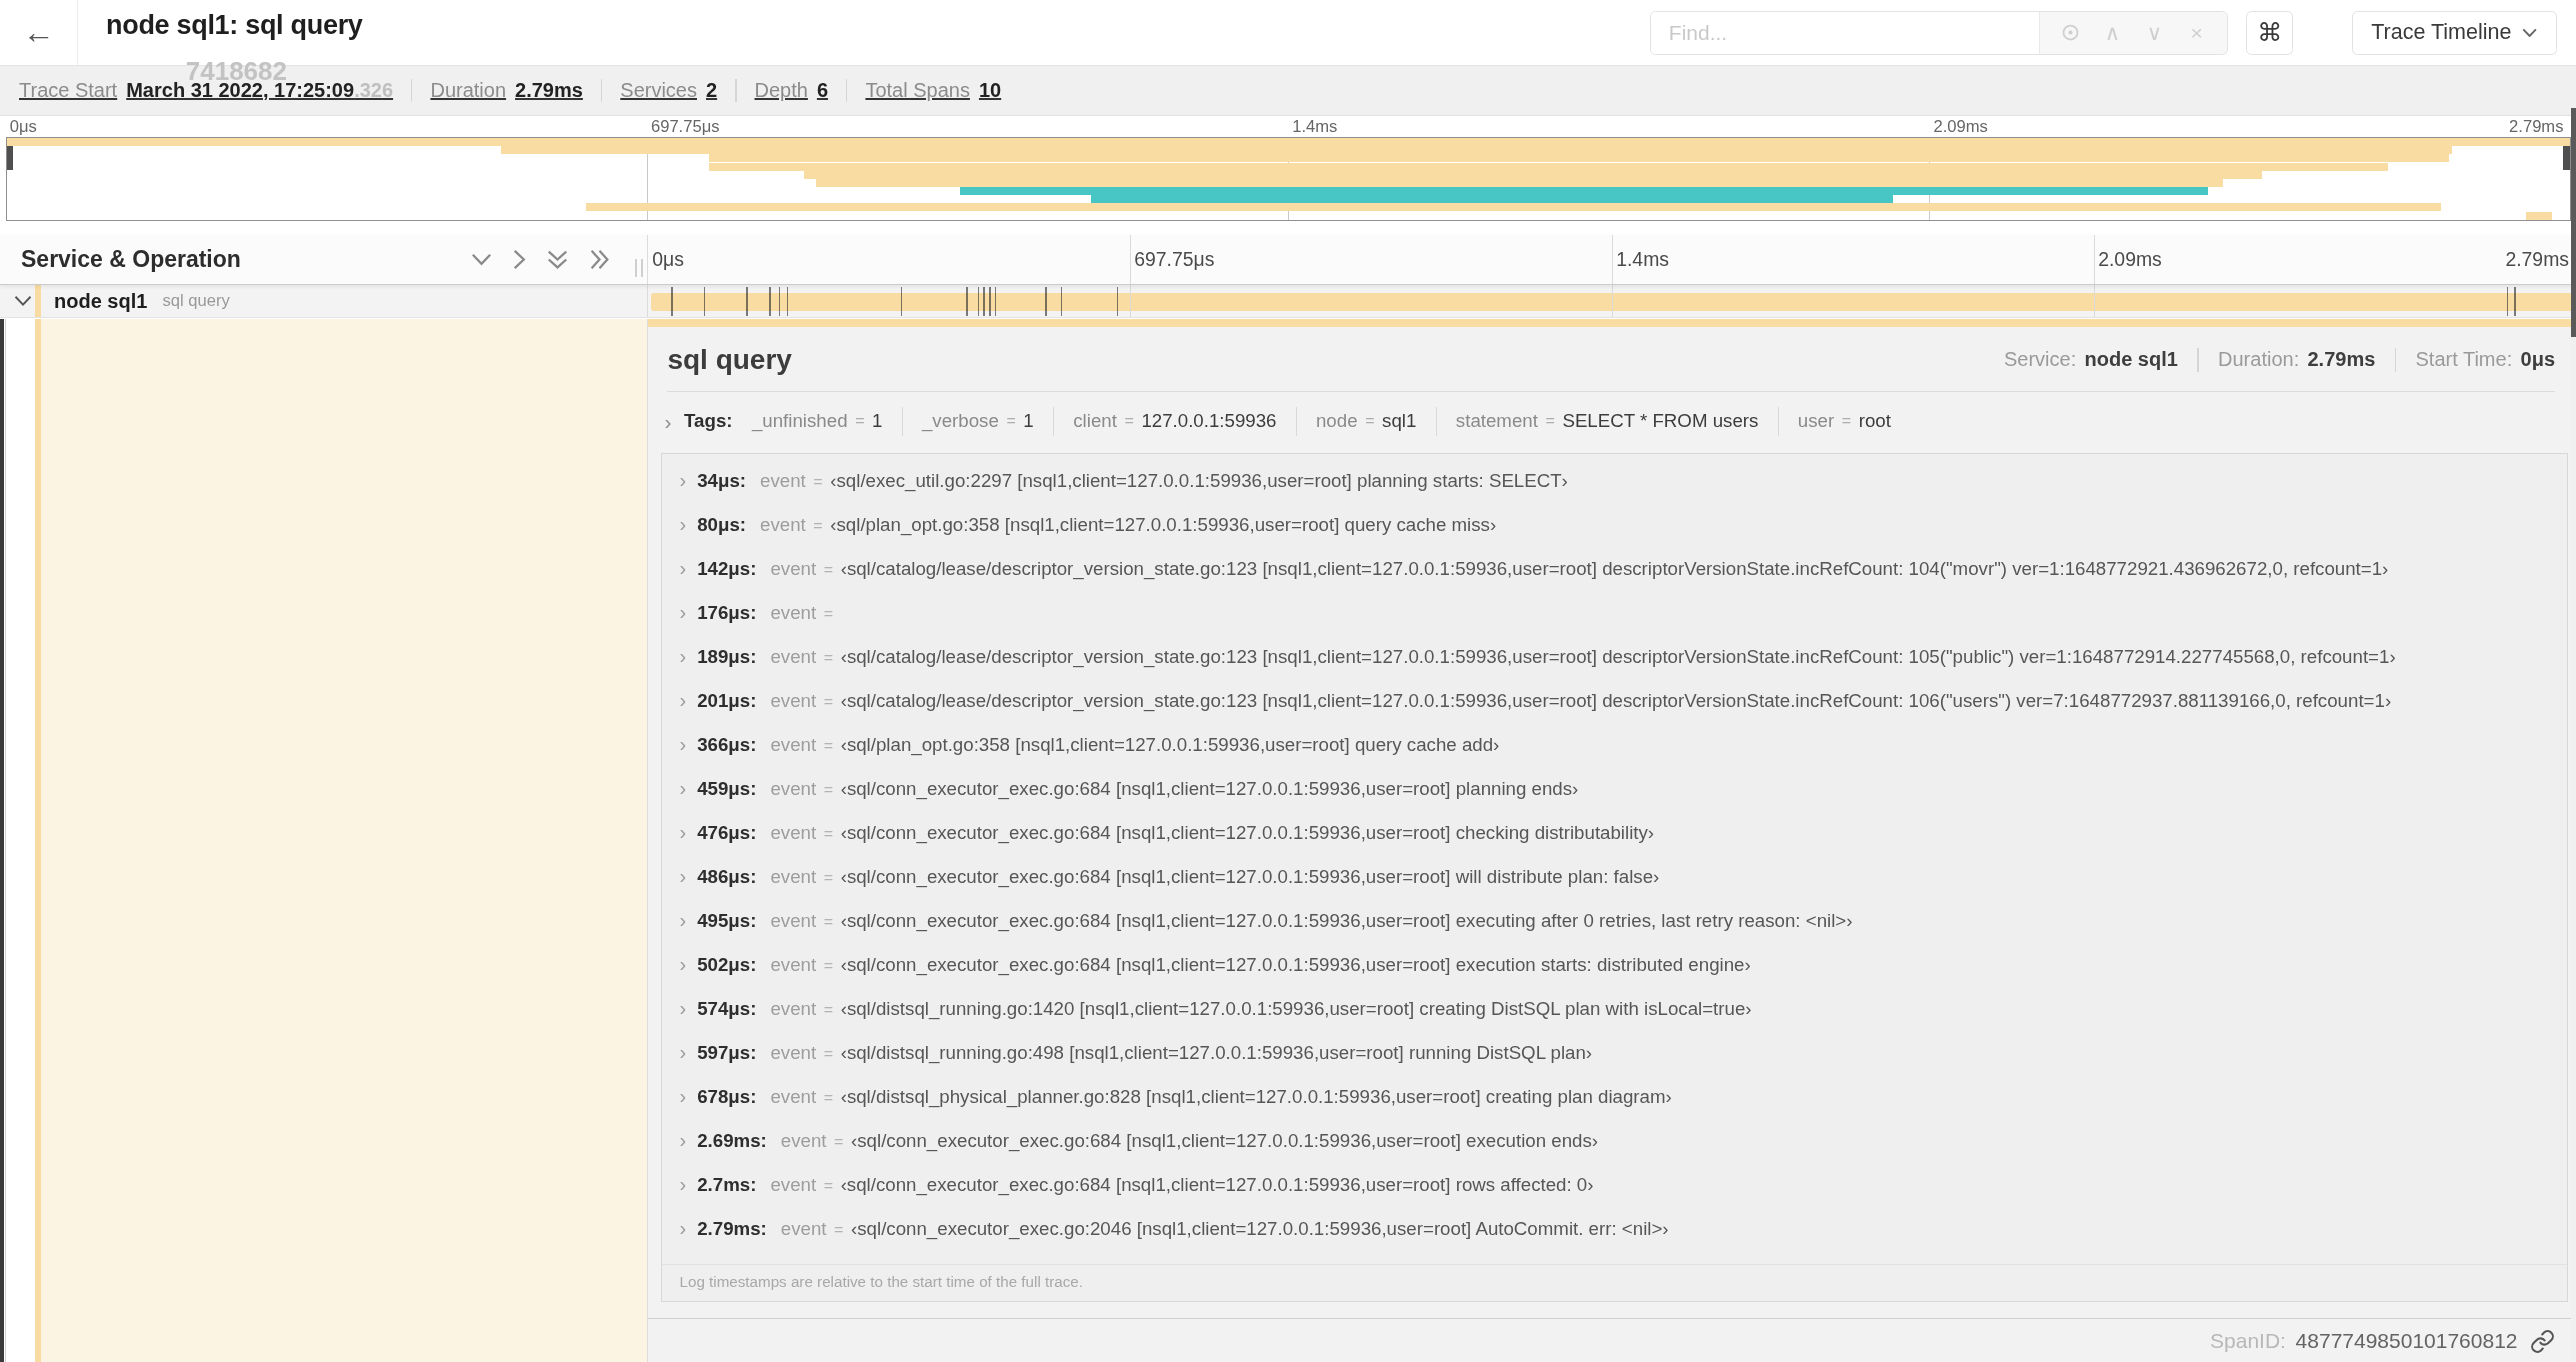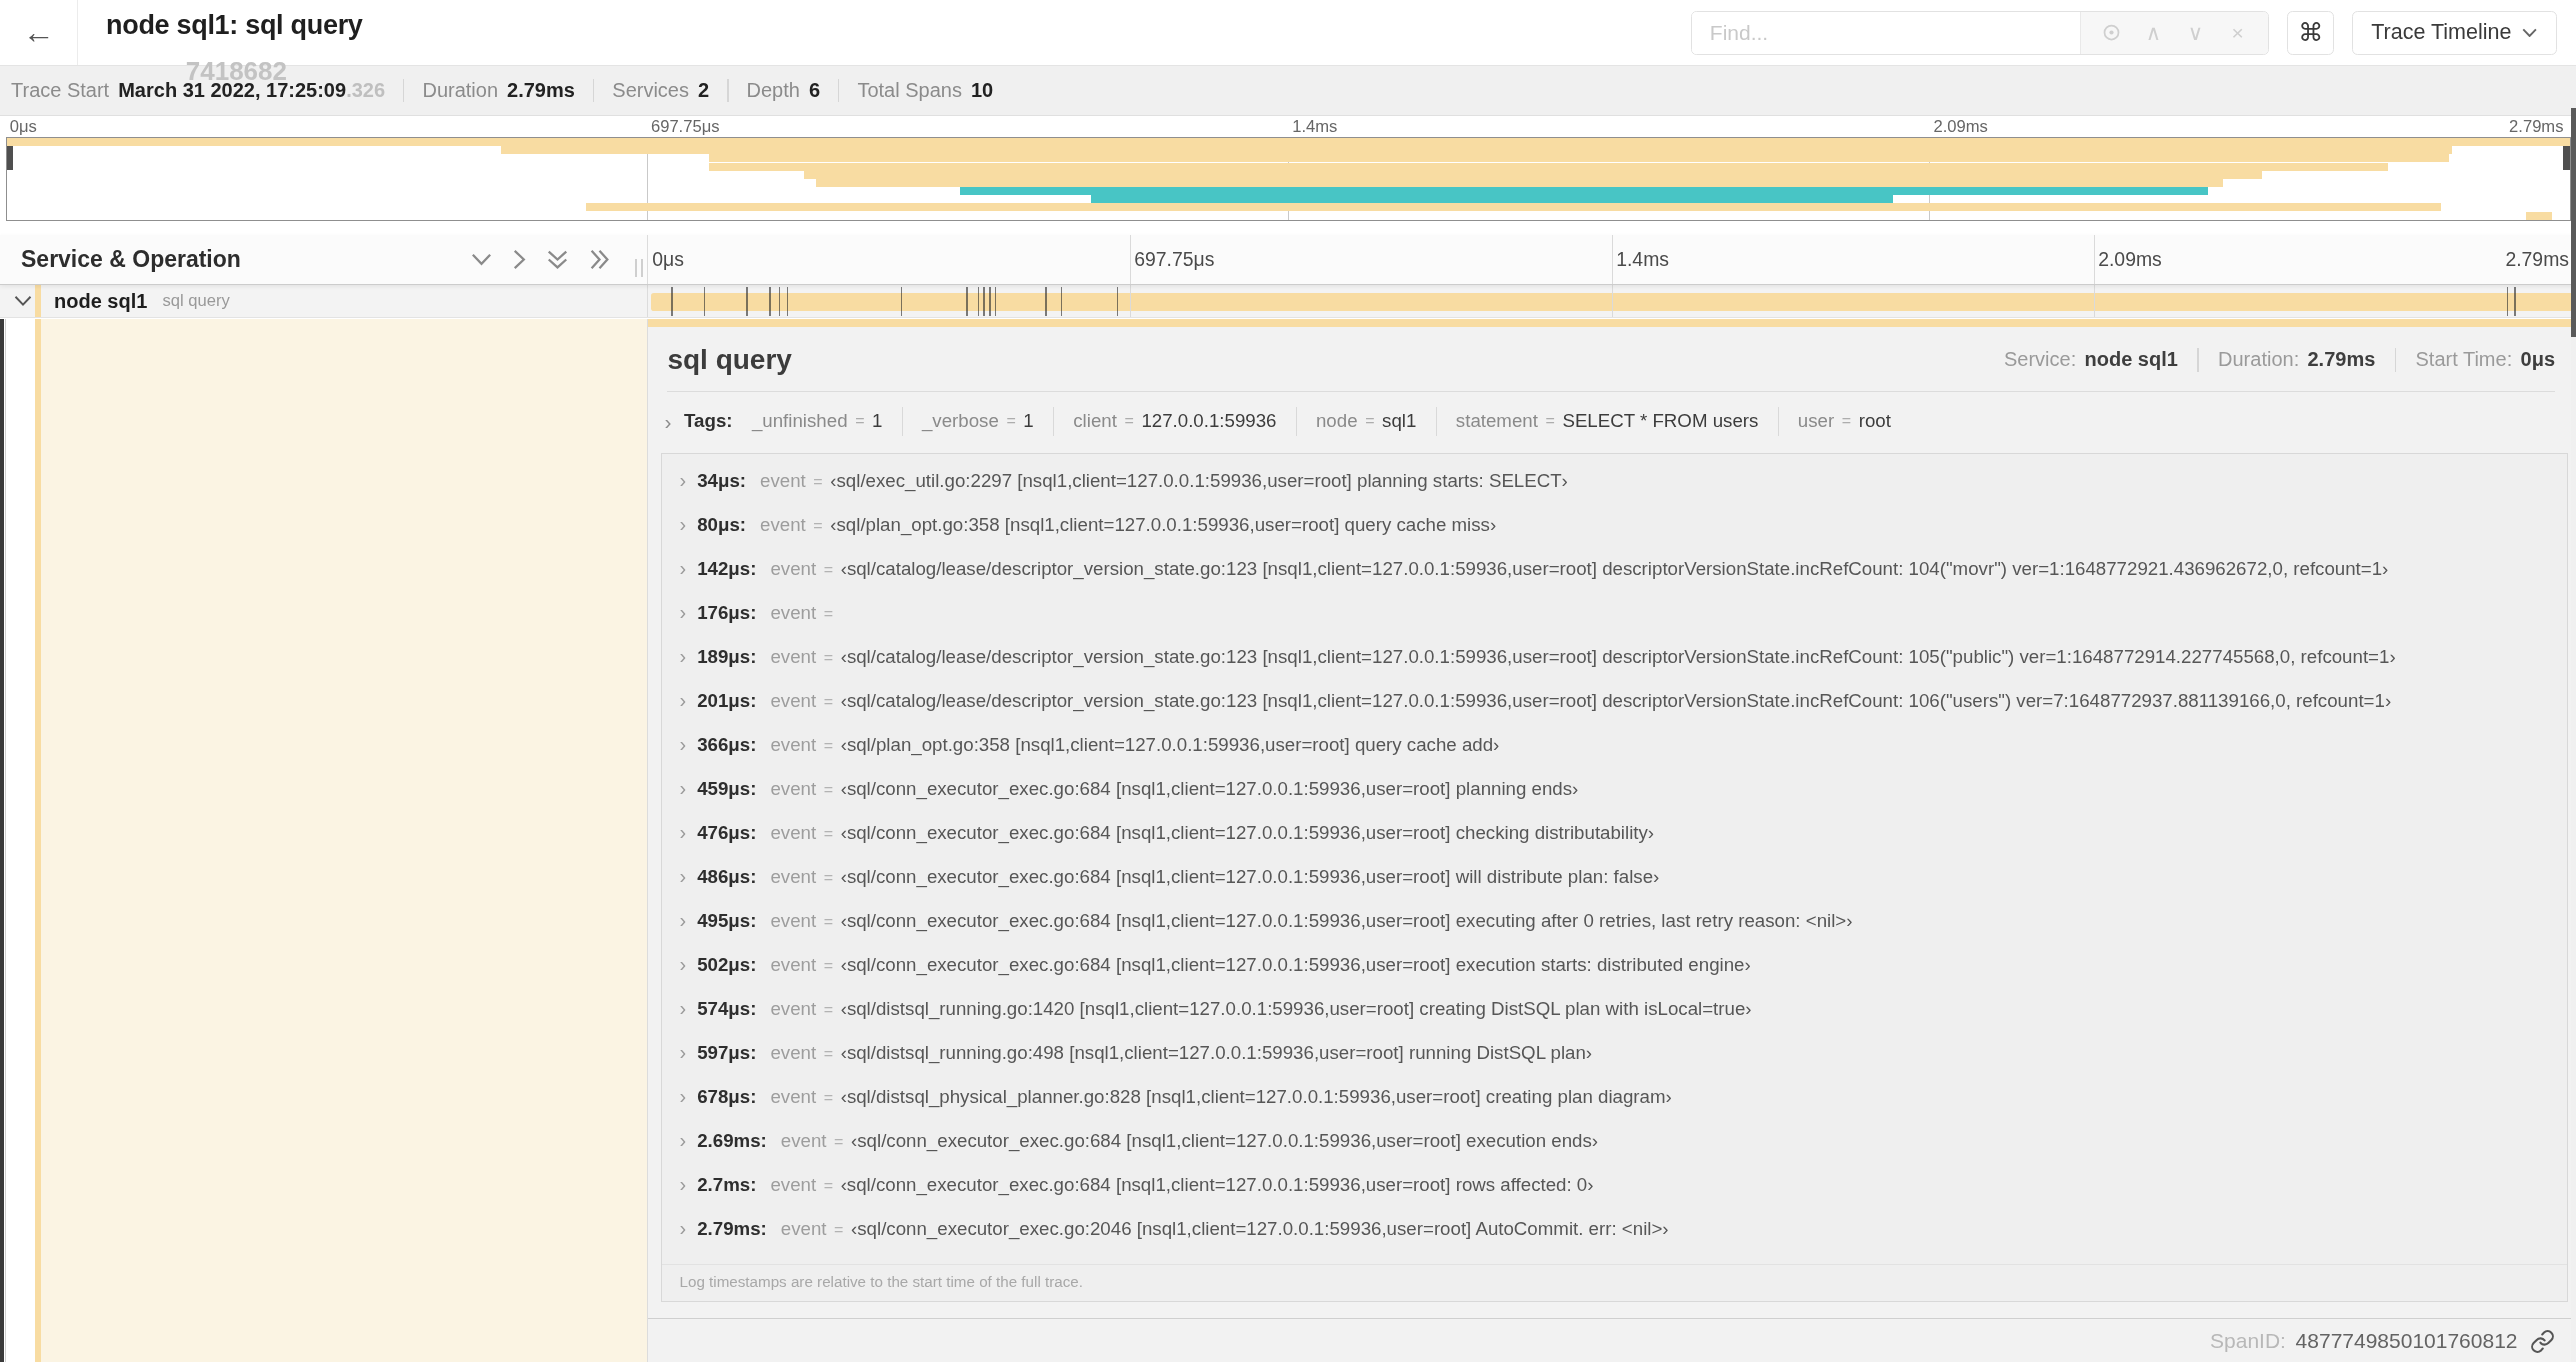--- a/index.html
+++ b/index.html
@@ -19,27 +19,27 @@
   .topbar-right { margin-left:auto; display:flex; align-items:center; gap:18px; padding-right:19.4px; }
   .find-group { display:flex; height:44px; border:0.7px solid #e2e2e2; border-radius:5.5px; overflow:hidden; background:#fff; }
   .find-input { width:388px; border:none; outline:none; padding:0 18px; font-size:21px; color:#444; font-family:inherit; }
   .find-input::placeholder { color:#c9c9c9; }
   .find-btns { display:flex; align-items:center; background:#f7f7f7; border-left:0.7px solid #e9e9e9; padding:0 9.7px; }
   .find-btn { width:42px; height:100%; display:flex; align-items:center; justify-content:center;
               color:#cfcfcf; font-size:21px; background:none; border:none; cursor:default; }
   .kbd-btn { height:44px; min-width:47px; border:0.7px solid #e2e2e2; border-radius:5.5px; background:#fff;
              display:flex; align-items:center; justify-content:center; font-size:25px; color:#3a3a3a; cursor:pointer; }
   .view-btn { height:44px; border:0.7px solid #e2e2e2; border-radius:5.5px; background:#fff; display:flex;
-              align-items:center; gap:11px; padding:0 18px; font-size:21.5px; color:#3a3a3a; cursor:pointer; }
+              align-items:center; gap:11px; padding:0 18px; font-size:21.5px; color:#3a3a3a; cursor:pointer;margin-left:41px; }
   .view-btn .sm-chev { color:#666; }
 
   
   .summary { position:absolute; top:66px; left:0; right:0; height:50px; background:#f0f0f0;
-             border-bottom:0.7px solid #e0e0e0; display:flex; align-items:center; padding-left:11px;
-             font-size:20px; list-style:none; }
+             border-bottom:0.7px solid #e0e0e0; display:flex; align-items:center; padding-left:19px;
+             font-size:20px; list-style:none;text-decoration:underline; }
   .summary-item { display:flex; align-items:center; }
   .summary-item + .summary-item::before { content:""; width:1.4px; height:23.5px; background:#d6d6d6; margin:0 18px; }
   .summary-label { color:#8b8b8b; }
   .summary-value { font-weight:bold; color:#222; margin-left:9px; }
   .summary-suffix { font-weight:bold; color:#bfbfbf; }
 
   
   .minimap { position:absolute; top:116px; left:0; right:0; height:119px; background:#fff; }
   .mm-labels { position:relative; height:21px; margin:0 5.5px; font-size:16.6px; color:#666; }
   .mm-labels .tick-label { position:absolute; top:1.4px; white-space:nowrap; }

